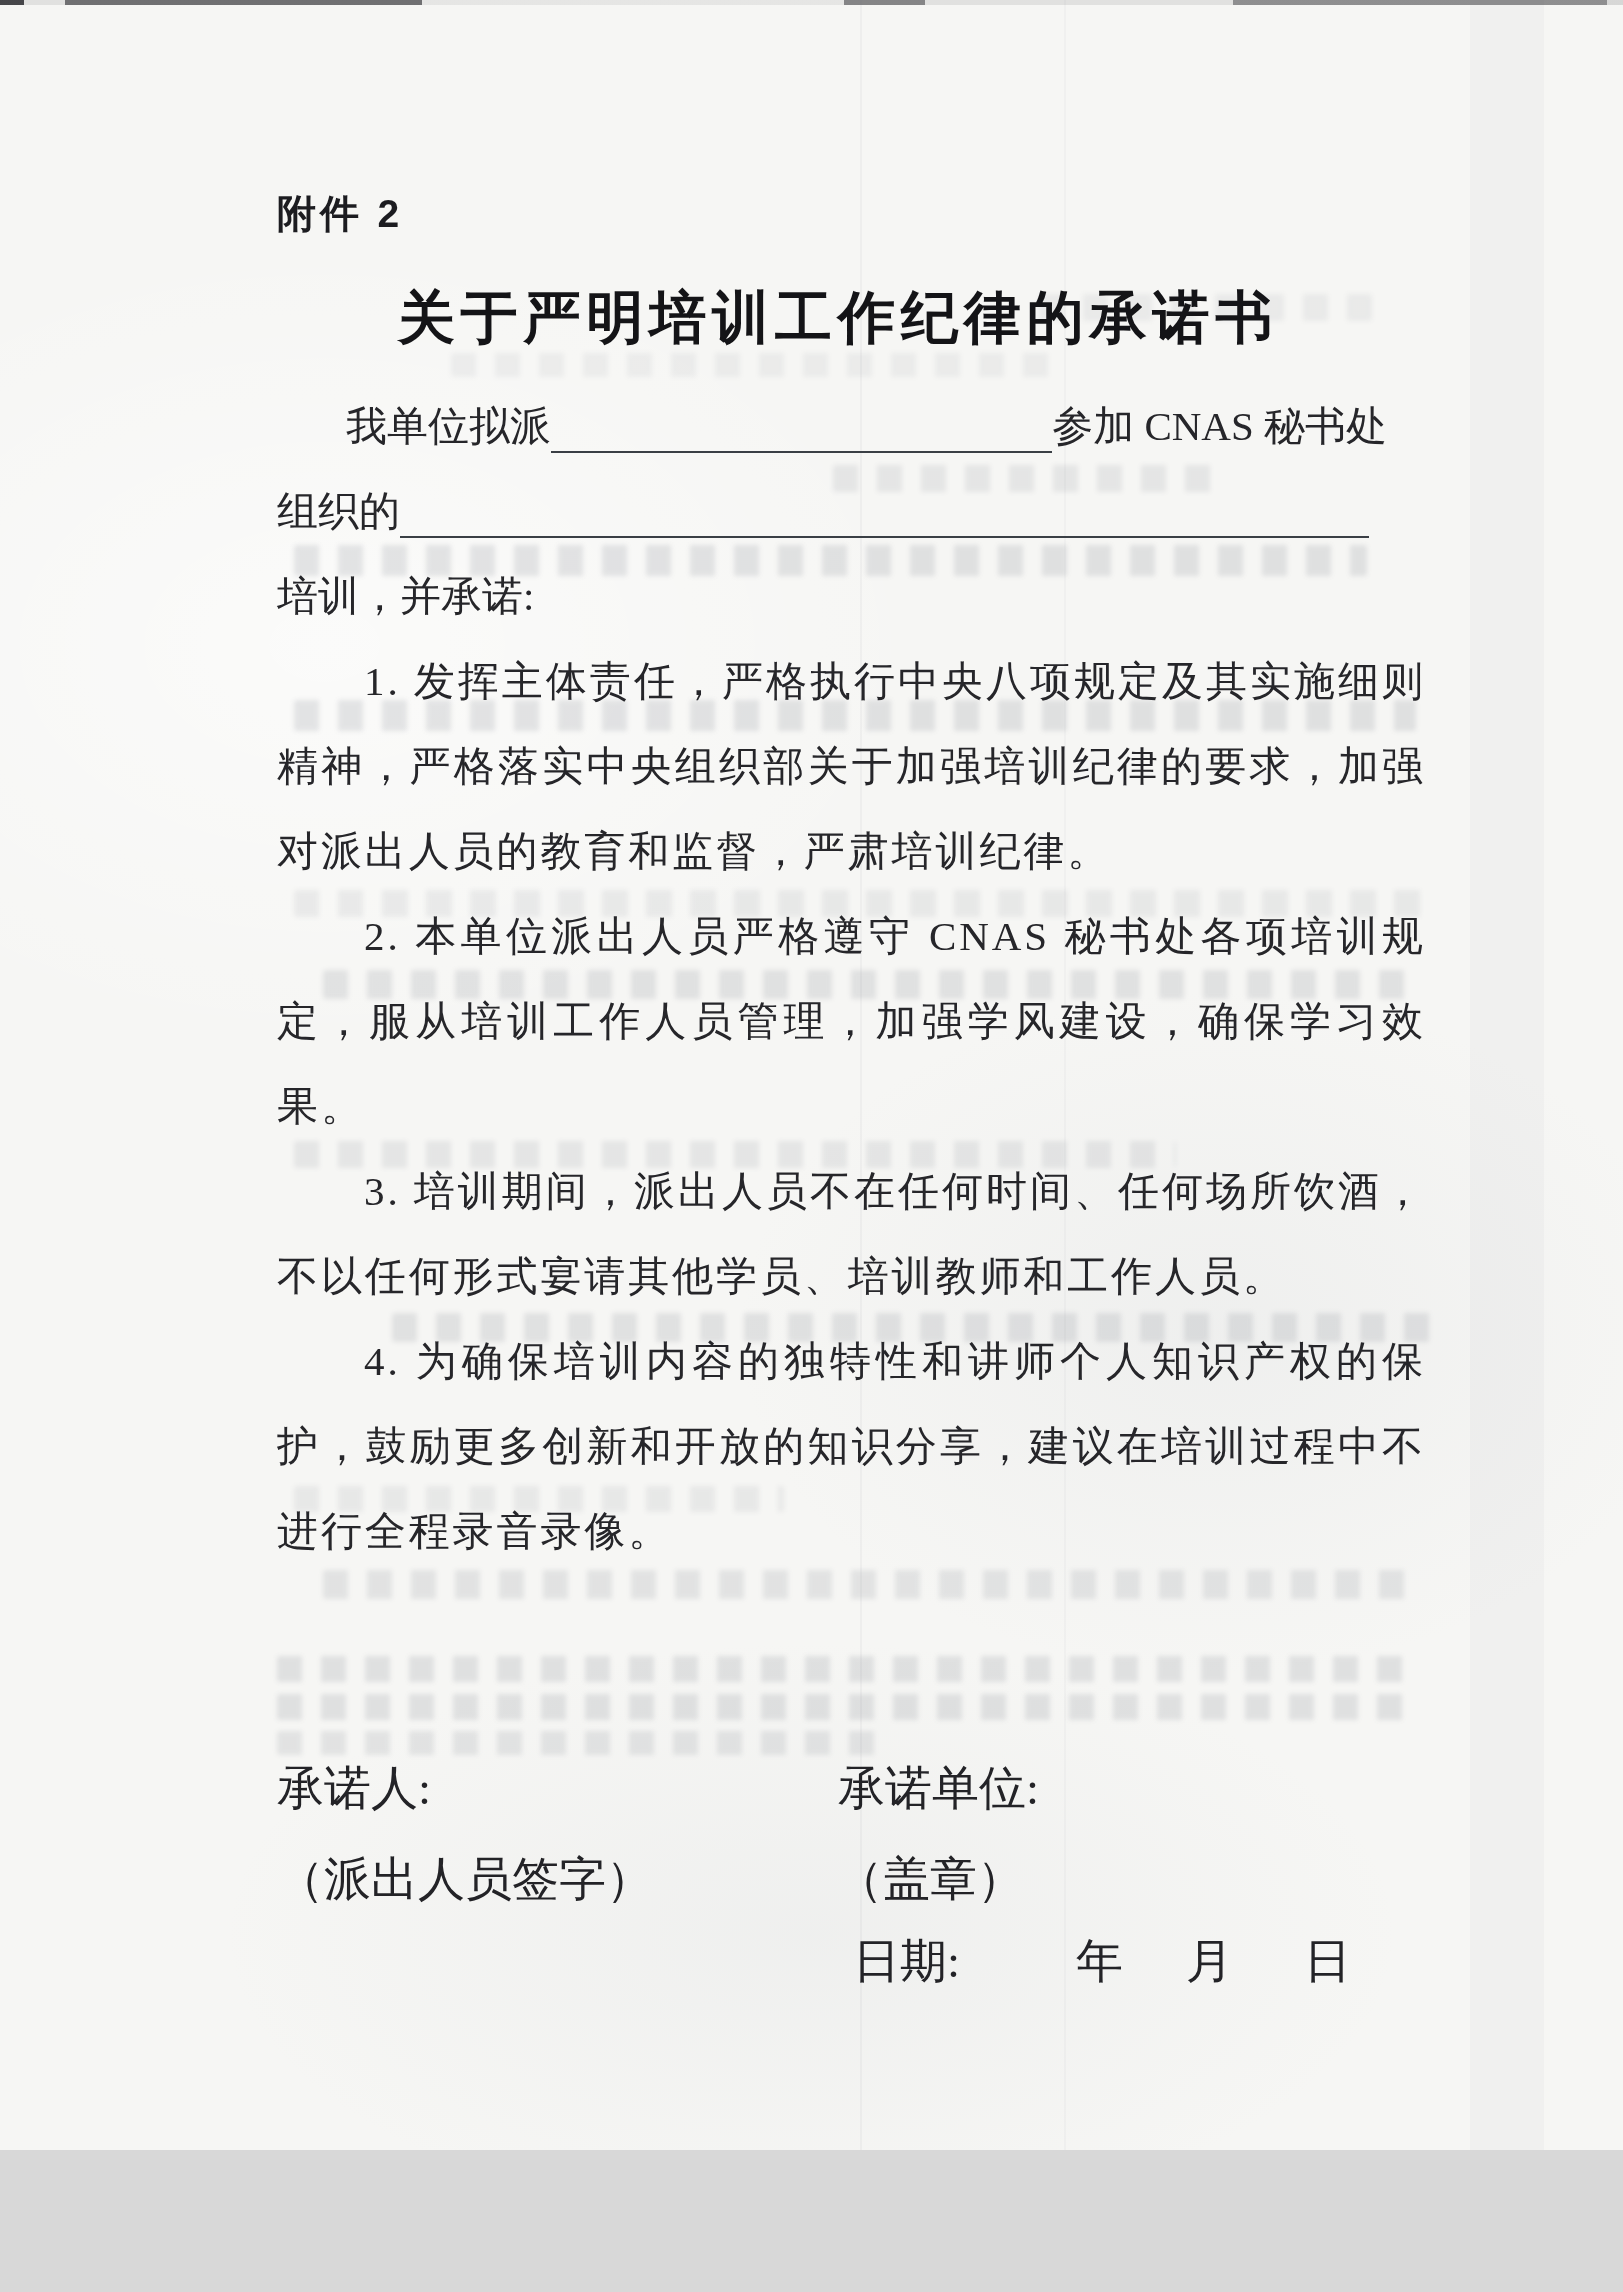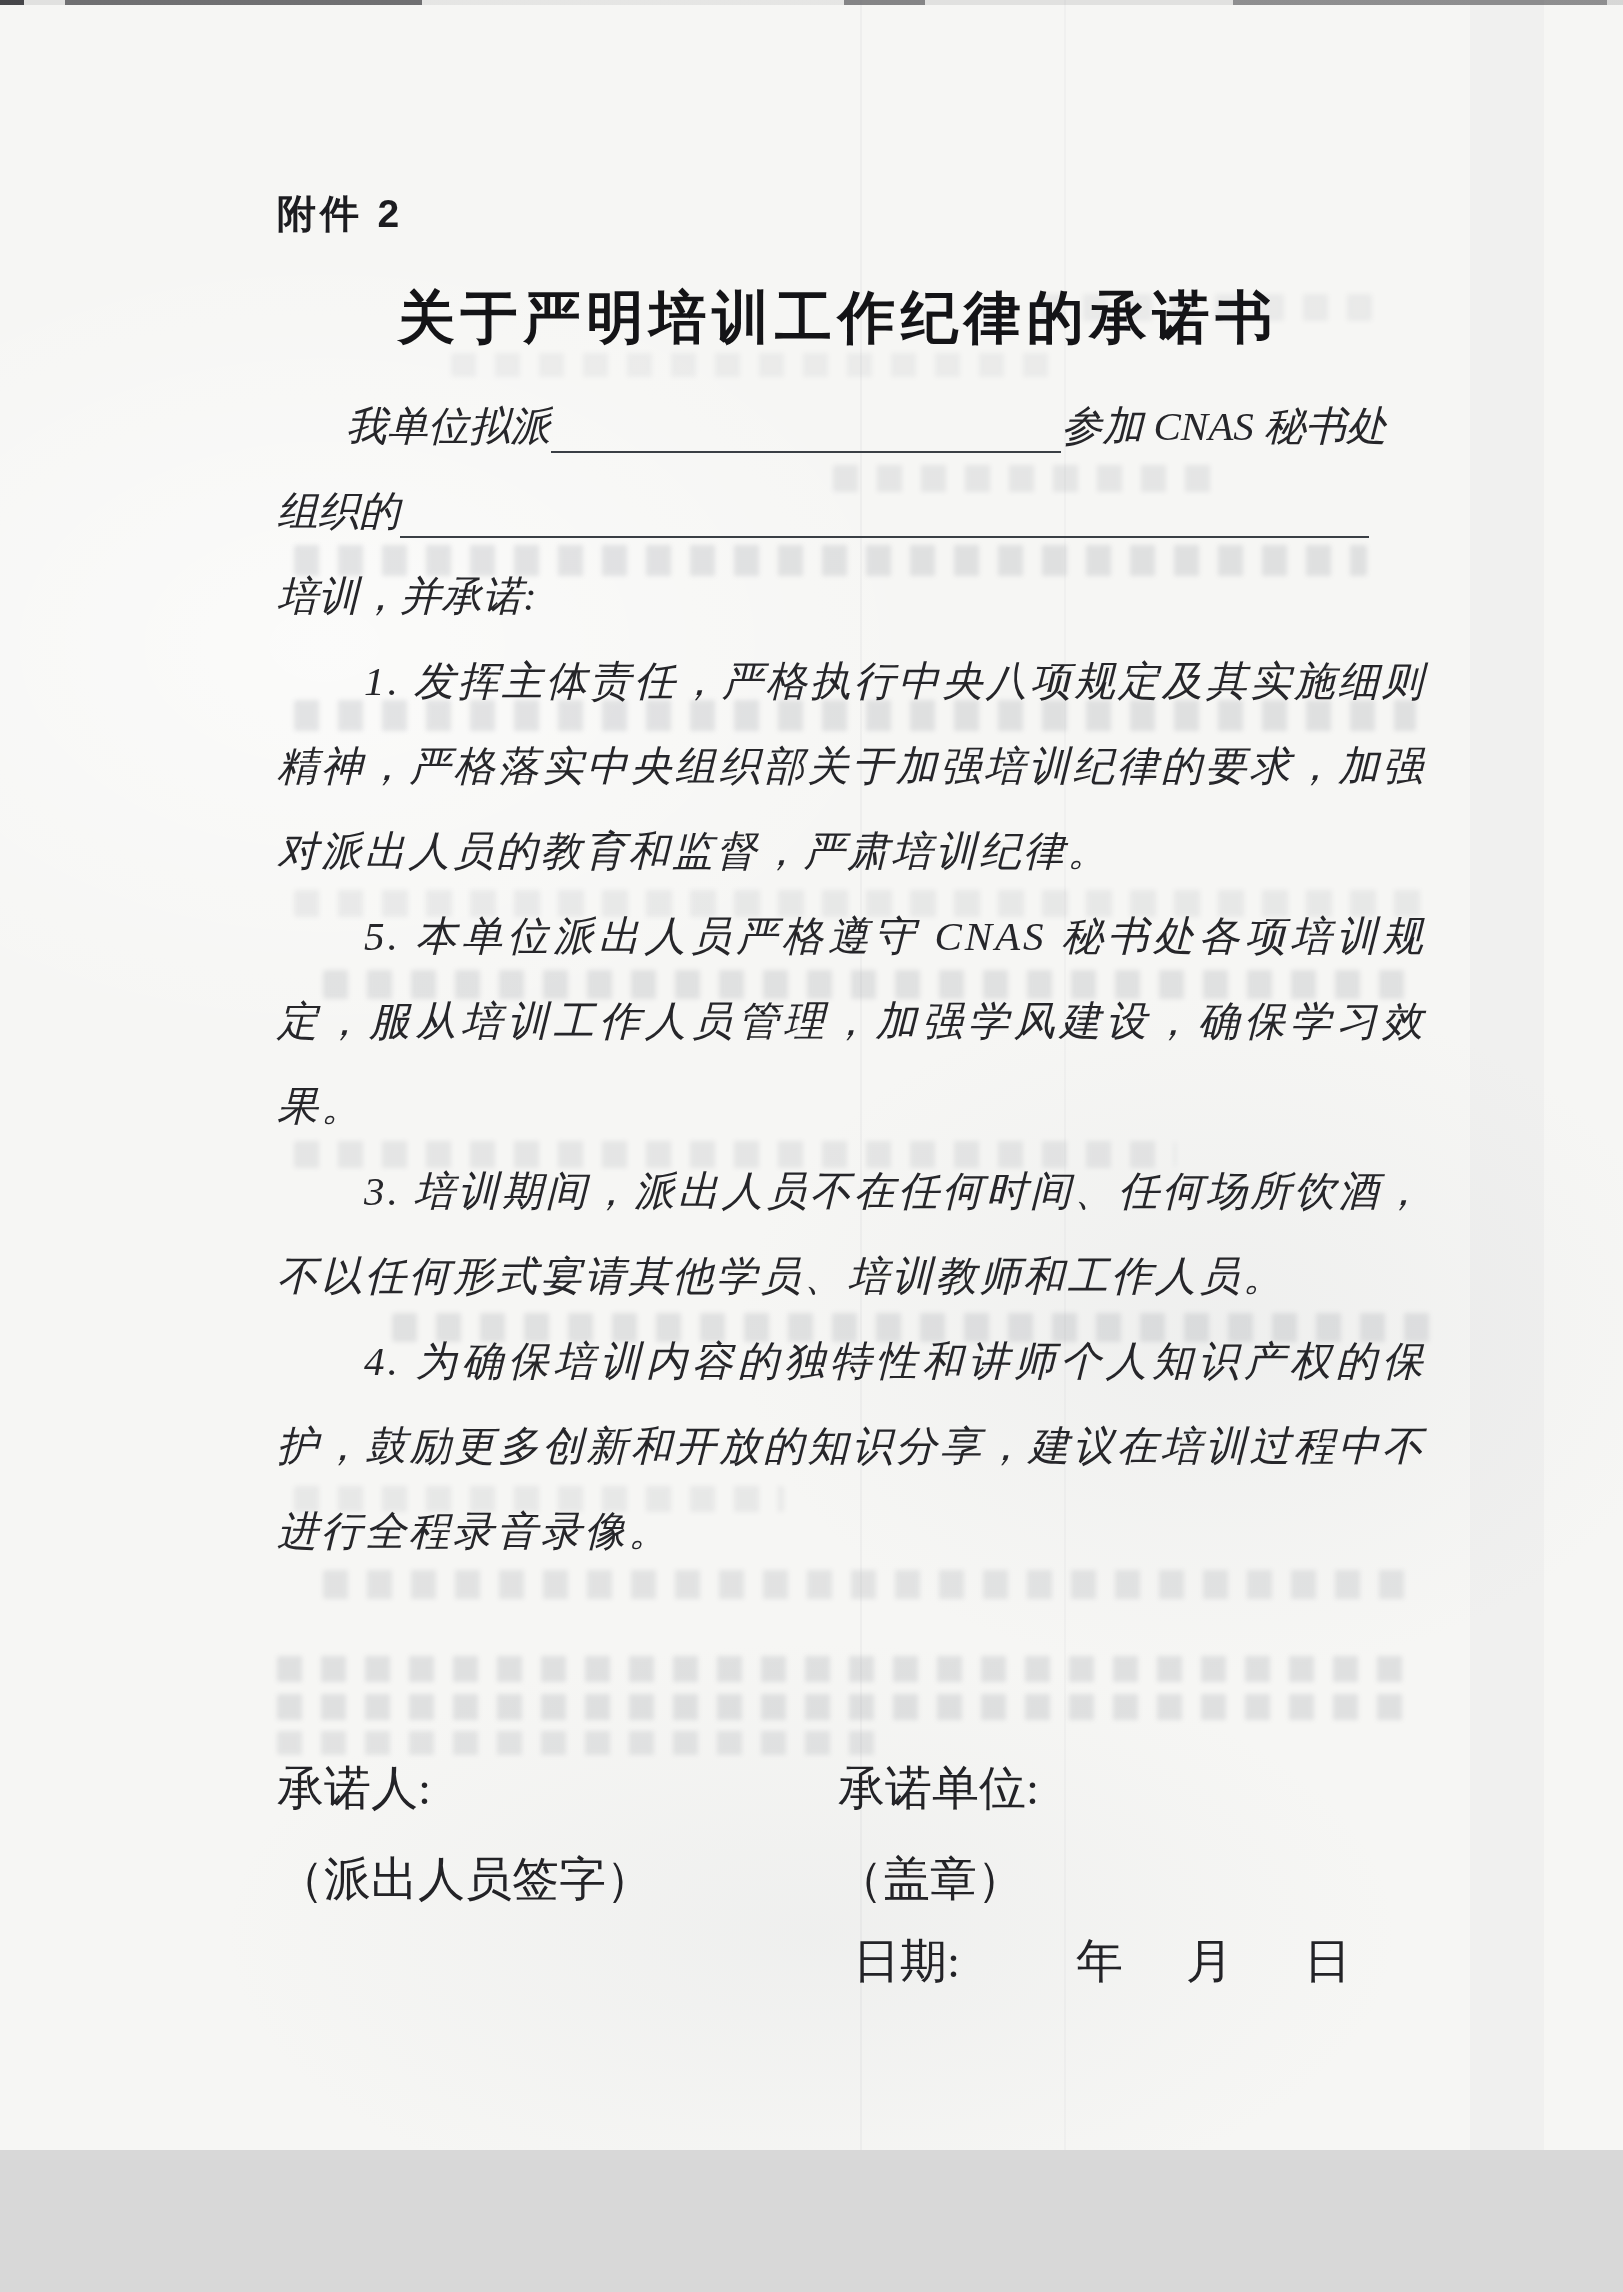--- a/index.html
+++ b/index.html
@@ -46,21 +46,21 @@
   }
   .doc-title{
     position:absolute;left:235px;top:282px;width:1206px;
     text-align:center;
     font-family:"Liberation Sans","DejaVu Sans",sans-serif;
     font-weight:700;font-size:57px;line-height:71px;color:#141417;
     letter-spacing:5.9px;white-space:nowrap;
   }
   .body-block{
     position:absolute;left:277px;top:384px;width:1149px;
-    font-size:41px;line-height:85px;font-style:italic;
+    font-size:41px;line-height:85px;
   }
   .body-block p{margin:0;padding:0;}
   .intro-line{display:flex;align-items:stretch;white-space:nowrap;}
   .intro-line .indent{width:69px;flex:0 0 auto;}
   .fill-blank{
     flex:1 1 auto;
     border-bottom:2.9px solid #3a3f45;
     margin-bottom:15.7px;
   }
   .blank-tail-gap1{flex:0 0 39px;}
@@ -119,21 +119,21 @@
 
     <p class="intro-line">
       <span>组织的</span>
       <span class="fill-blank"></span>
       <span class="blank-tail-gap2"></span>
     </p>
 
     <p>培训，并承诺:</p>
 
     <p class="item-para">1. 发挥主体责任，严格执行中央八项规定及其实施细则精神，严格落实中央组织部关于加强培训纪律的要求，加强对派出人员的教育和监督，严肃培训纪律。</p>
-    <p class="item-para">5. 本单位派出人员严格遵守 CNAS 秘书处各项培训规定，服从培训工作人员管理，加强学风建设，确保学习效果。</p>
+    <p class="item-para">2. 本单位派出人员严格遵守 CNAS 秘书处各项培训规定，服从培训工作人员管理，加强学风建设，确保学习效果。</p>
     <p class="item-para">3. 培训期间，派出人员不在任何时间、任何场所饮酒，不以任何形式宴请其他学员、培训教师和工作人员。</p>
     <p class="item-para">4. 为确保培训内容的独特性和讲师个人知识产权的保护，鼓励更多创新和开放的知识分享，建议在培训过程中不进行全程录音录像。</p>
   </div>
 
   <div class="sig" style="left:277px;top:1764px;">承诺人:</div>
   <div class="sig" style="left:838px;top:1764px;">承诺单位:</div>
   <div class="sig" style="left:277px;top:1855px;">（派出人员签字）</div>
   <div class="sig" style="left:836px;top:1855px;">（盖章）</div>
 
   <div class="sig" style="left:853px;top:1937px;text-align:right;">日期:</div>

